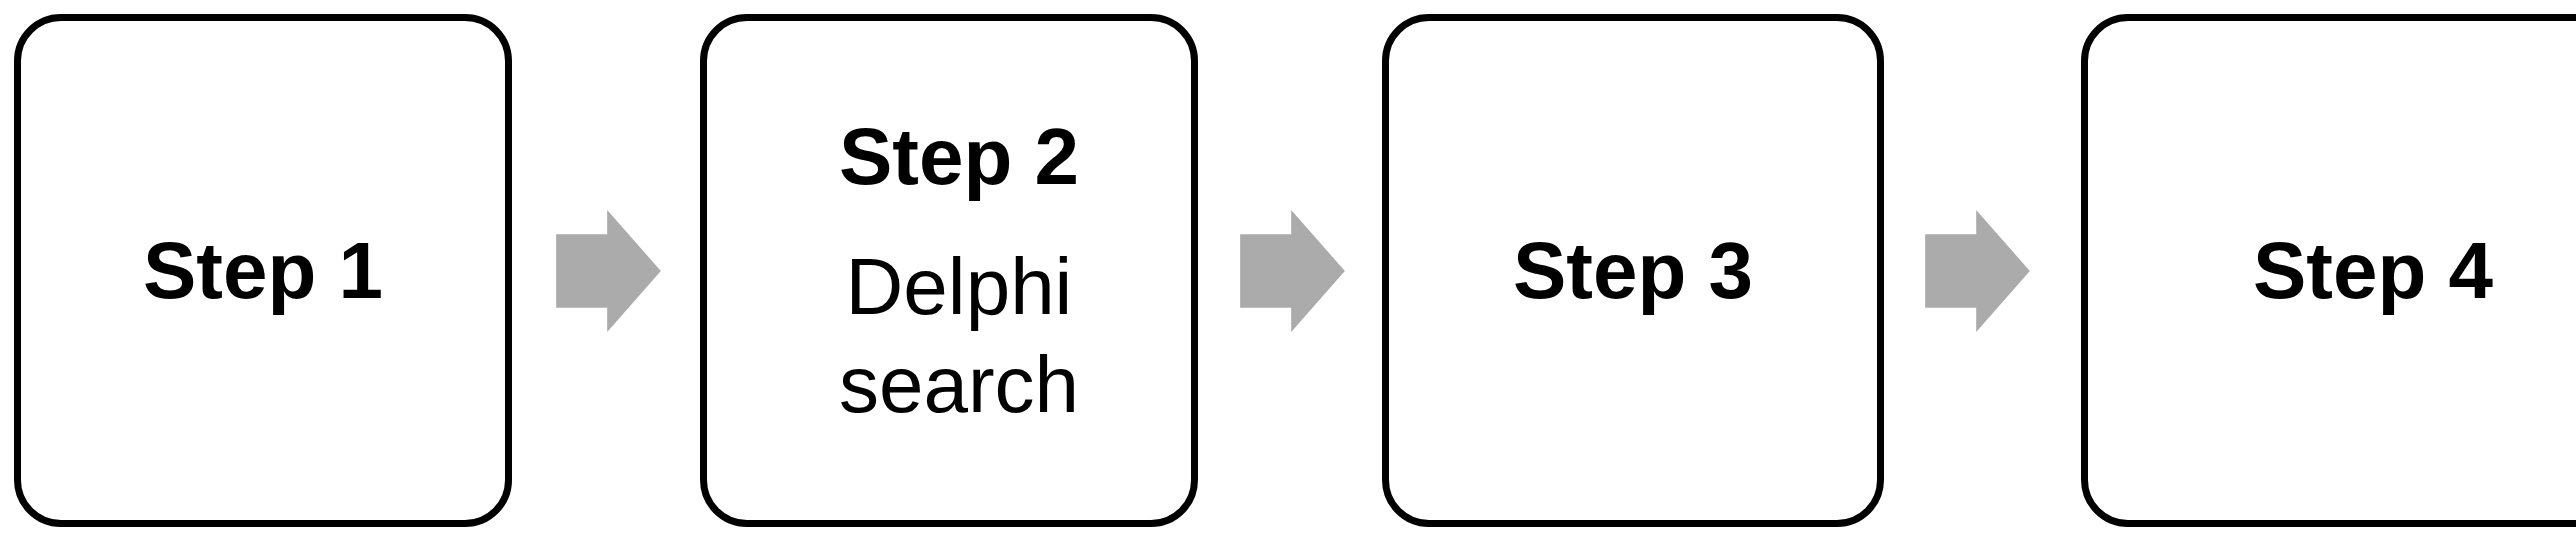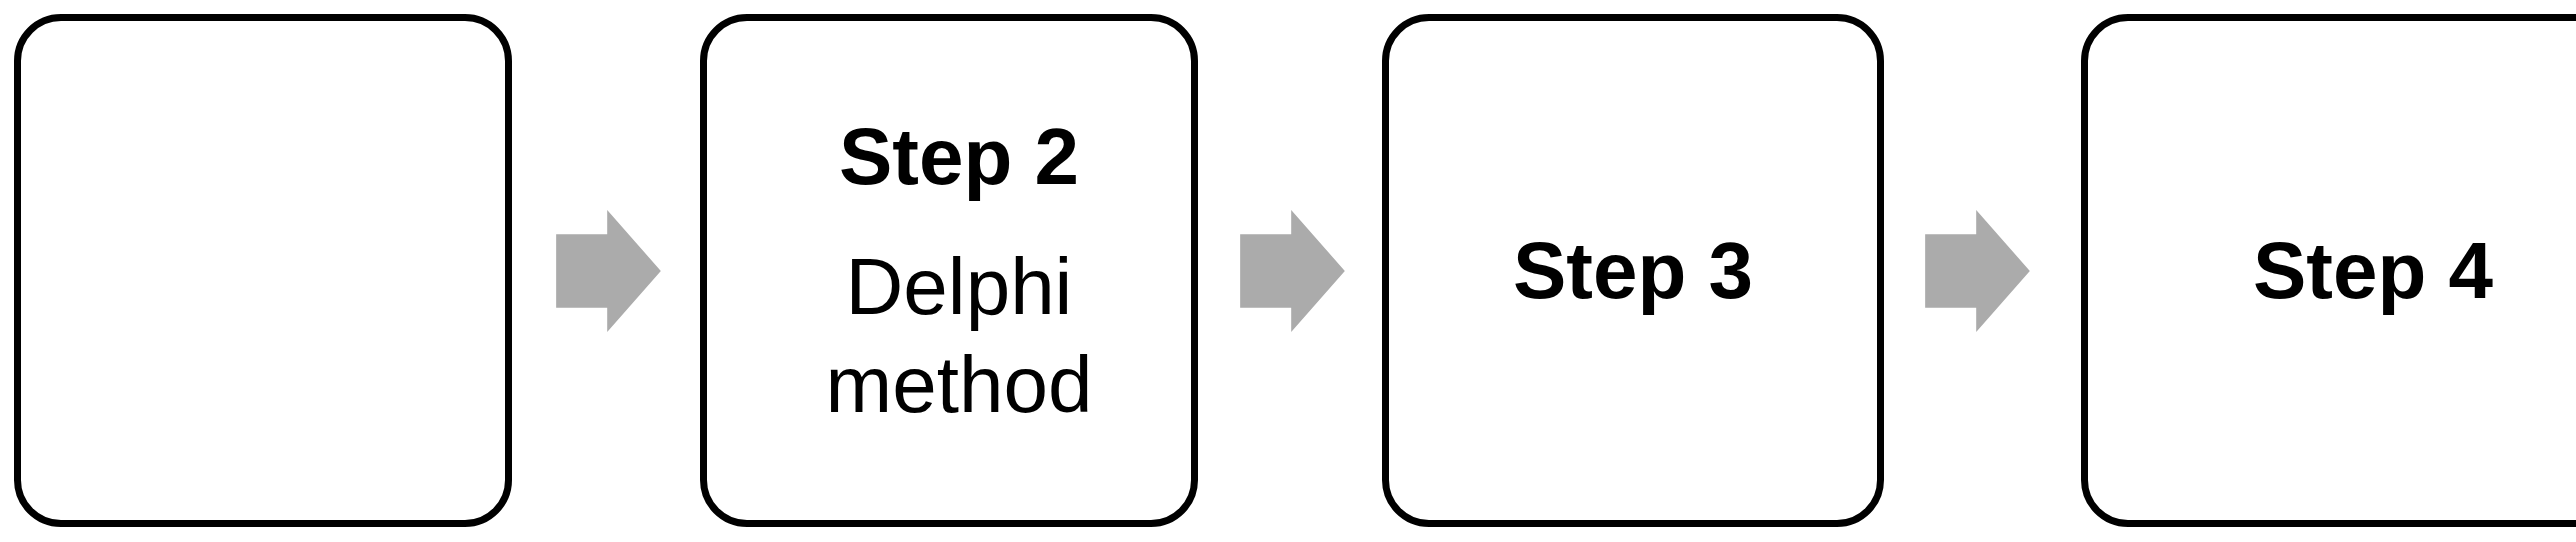--- a/index.html
+++ b/index.html
@@ -57,30 +57,31 @@
   .arrow-1 { left: 556px; }
   .arrow-2 { left: 1240px; }
   .arrow-3 { left: 1925px; }
 </style>
 </head>
 <body>
 
 <div class="canvas">
 
   <div class="step-box box-1">
+    <div class="step-title">Step 1</div>
   </div>
 
   <svg class="flow-arrow arrow-1" viewBox="0 0 121 141" xmlns="http://www.w3.org/2000/svg" aria-hidden="true">
     <polygon points="0,28 59,28 59,0 121,70.5 59,141 59,113 0,113" fill="#ababab"></polygon>
   </svg>
 
   <div class="step-box box-2">
     <div class="step-title">Step 2</div>
     <div class="step-body">Delphi
-method</div>
+search</div>
   </div>
 
   <svg class="flow-arrow arrow-2" viewBox="0 0 121 141" xmlns="http://www.w3.org/2000/svg" aria-hidden="true">
     <polygon points="0,28 59,28 59,0 121,70.5 59,141 59,113 0,113" fill="#ababab"></polygon>
   </svg>
 
   <div class="step-box box-3">
     <div class="step-title">Step 3</div>
   </div>
 

